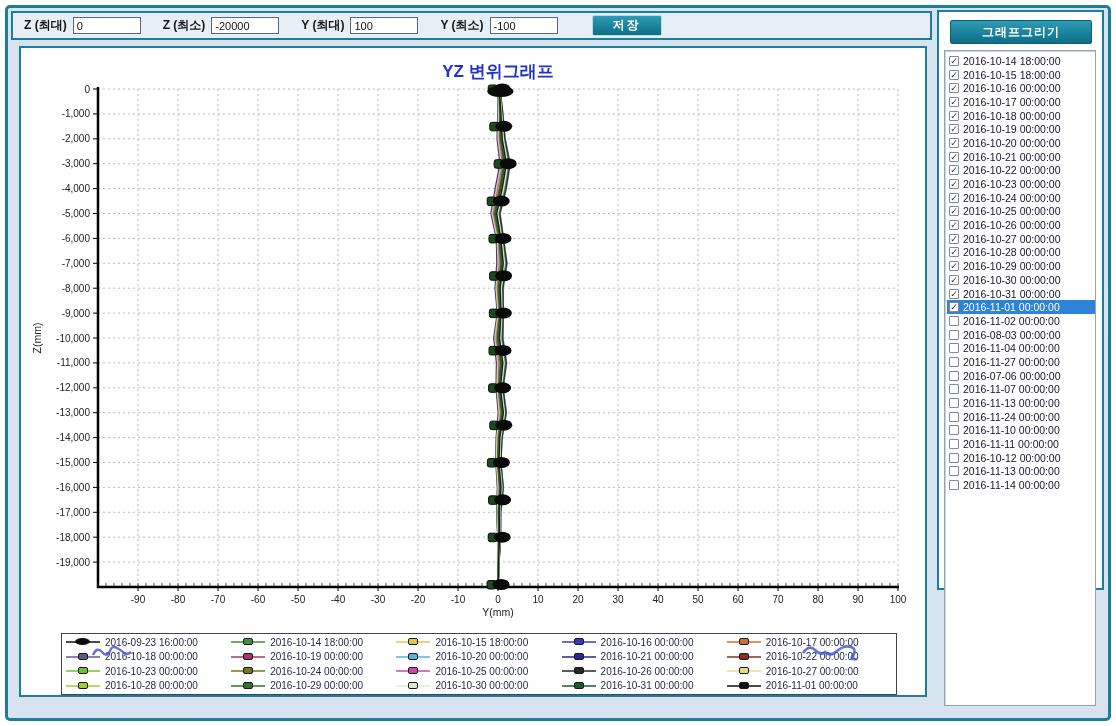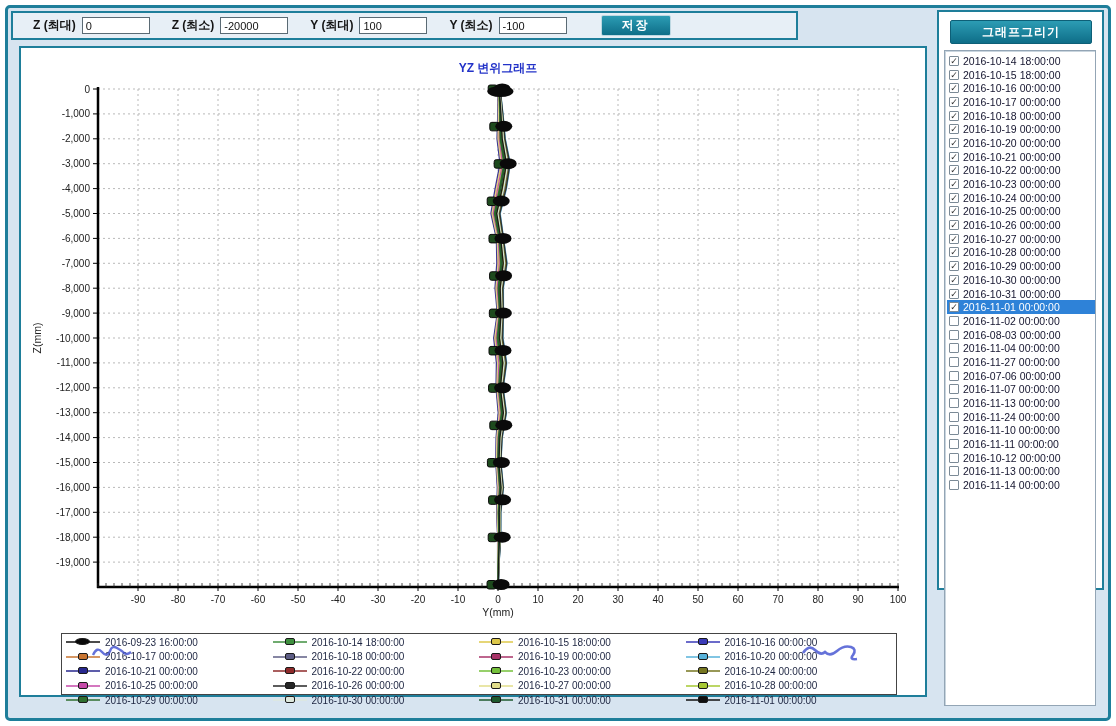--- a/index.html
+++ b/index.html
@@ -7,23 +7,23 @@
     width:1116px;height:726px;overflow:hidden;background:#ffffff;
     font-family:"Liberation Sans","DejaVu Sans",sans-serif;
     position:relative;
   }
   .frame{
     position:absolute;left:5px;top:5px;width:1100px;height:710px;
     border:3px solid #1e7e9a;border-radius:5px;background:#d7e4f0;
   }
   
   .toolbar{
-    position:absolute;left:3px;top:3px;width:787px;height:29px;
+    position:absolute;left:3px;top:3px;width:921px;height:29px;
     background:#e7eff6;border:2px solid #1e7e9a;
-    display:flex;align-items:center;gap:8px;padding-left:20px;box-sizing:border-box;
+    display:flex;align-items:center;gap:8px;padding-left:11px;box-sizing:border-box;
   }
   .fld{display:flex;align-items:center;gap:6px;margin-right:14px;}
   .fld-label{font-size:12px;font-weight:700;color:#141414;white-space:nowrap;}
   .fld input{
     width:60px;height:15px;border:1px solid #5a6a74;background:#fff;
     font-size:11px;font-family:"Liberation Sans",sans-serif;color:#111;padding:0 3px;
   }
   .save-btn{
     width:70px;height:21px;margin-left:12px;
     background:linear-gradient(#2c9cb4,#0e6e88);
@@ -31,28 +31,28 @@
     color:#fff;font-size:12px;font-weight:700;letter-spacing:2px;
     font-family:"Liberation Sans",sans-serif;cursor:pointer;
   }
   
   .chart-panel{
     position:absolute;left:11px;top:38px;width:908px;height:651px;
     background:#fff;border:2px solid #1e7e9a;box-sizing:border-box;
   }
   .chart-title{
     position:absolute;left:77px;top:12px;width:800px;text-align:center;
-    color:#2232c8;font-size:12px;font-weight:700;
+    color:#2232c8;font-size:17px;font-weight:700;
   }
   #plot-svg{position:absolute;left:0;top:0;}
   
   .legend{
     position:absolute;left:40px;top:585px;width:836px;height:62px;
     border:1px solid #444;background:#fff;box-sizing:border-box;
-    display:grid;grid-template-columns:repeat(4,1fr);grid-auto-rows:14.5px;
+    display:grid;grid-template-columns:repeat(5,1fr);grid-auto-rows:14.5px;
     align-items:center;padding:1px 4px;
   }
   .lg-item{display:flex;align-items:center;gap:5px;overflow:hidden;}
   .lg-line{position:relative;width:34px;height:8px;flex:0 0 34px;}
   .lg-line .ln{position:absolute;left:0;top:3px;width:34px;height:2px;opacity:.75;}
   .lg-line .mk{
     position:absolute;left:12px;top:0;width:10px;height:7px;
     border:1px solid #1a1a1a;border-radius:2px;box-sizing:border-box;
   }
   .lg-line .mk.ellipse{left:9px;width:15px;border-radius:50%;}

